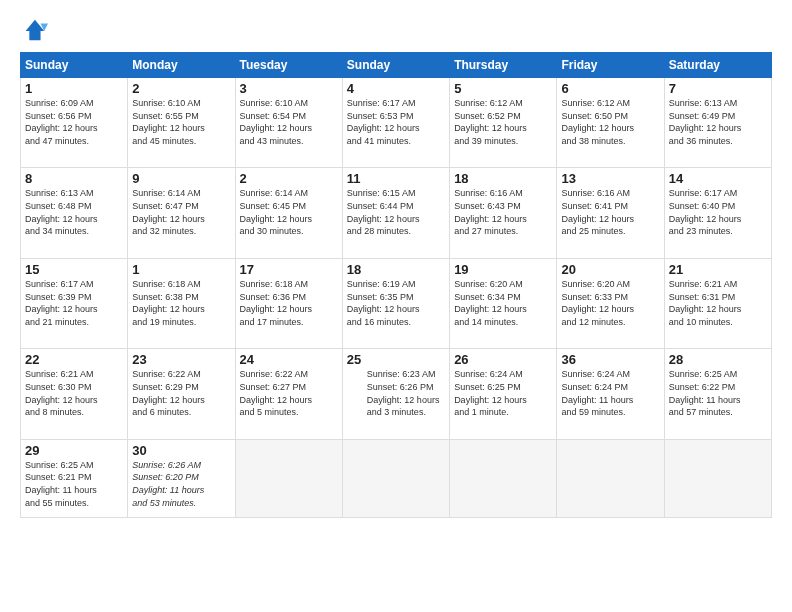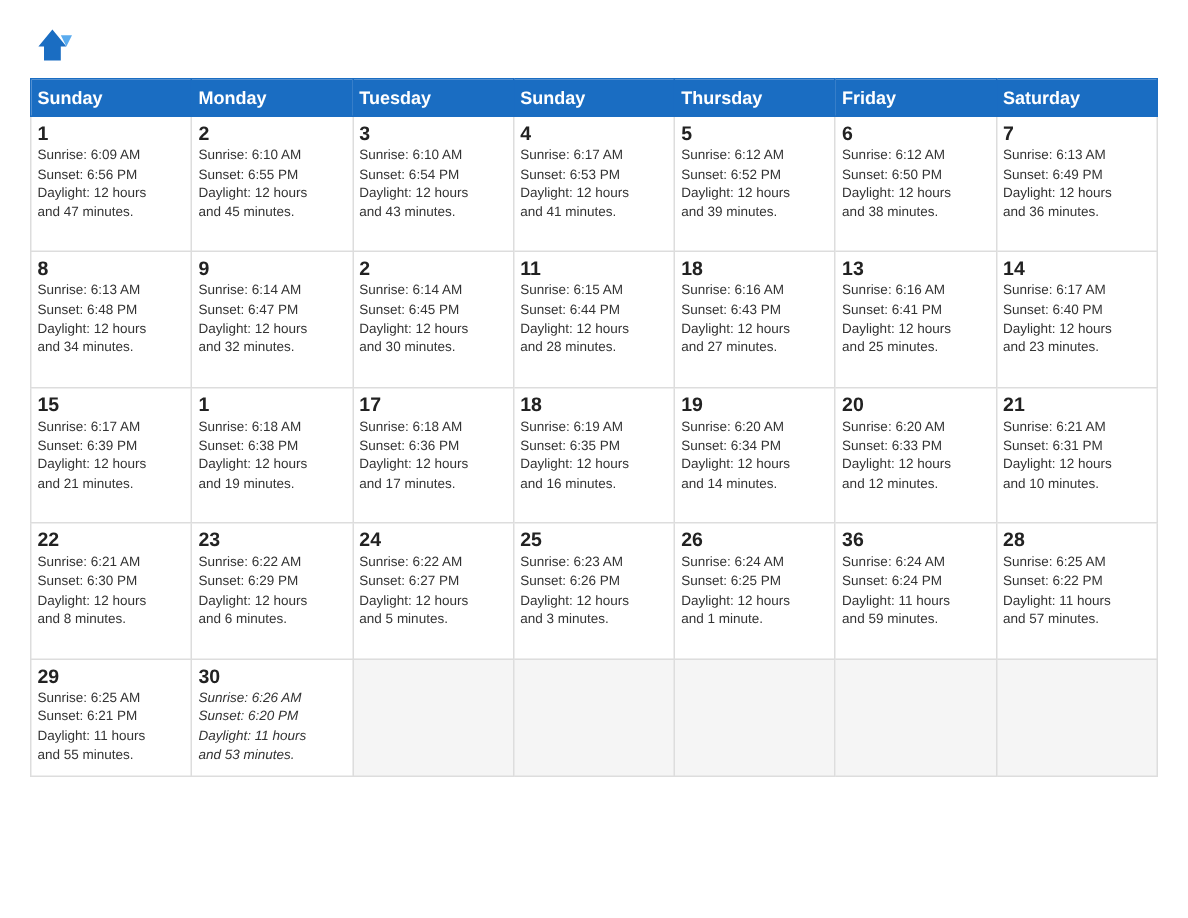--- a/index.html
+++ b/index.html
@@ -300,21 +300,21 @@
           </td>
           <td>
             <span class="day-num">24</span>
             <div class="day-info" style="white-space: pre-line;">Sunrise: 6:22 AM
 Sunset: 6:27 PM
 Daylight: 12 hours
 and 5 minutes.</div>
           </td>
           <td>
             <span class="day-num">25</span>
-            <div class="day-info" style="white-space: pre-line;">Sunrise: 6:23 AM
+            <div class="day-info" style="white-space: pre-line; margin-left: 20px;">Sunrise: 6:23 AM
 Sunset: 6:26 PM
 Daylight: 12 hours
 and 3 minutes.</div>
           </td>
           <td>
             <span class="day-num">26</span>
             <div class="day-info" style="white-space: pre-line;">Sunrise: 6:24 AM
 Sunset: 6:25 PM
 Daylight: 12 hours
 and 1 minute.</div>

